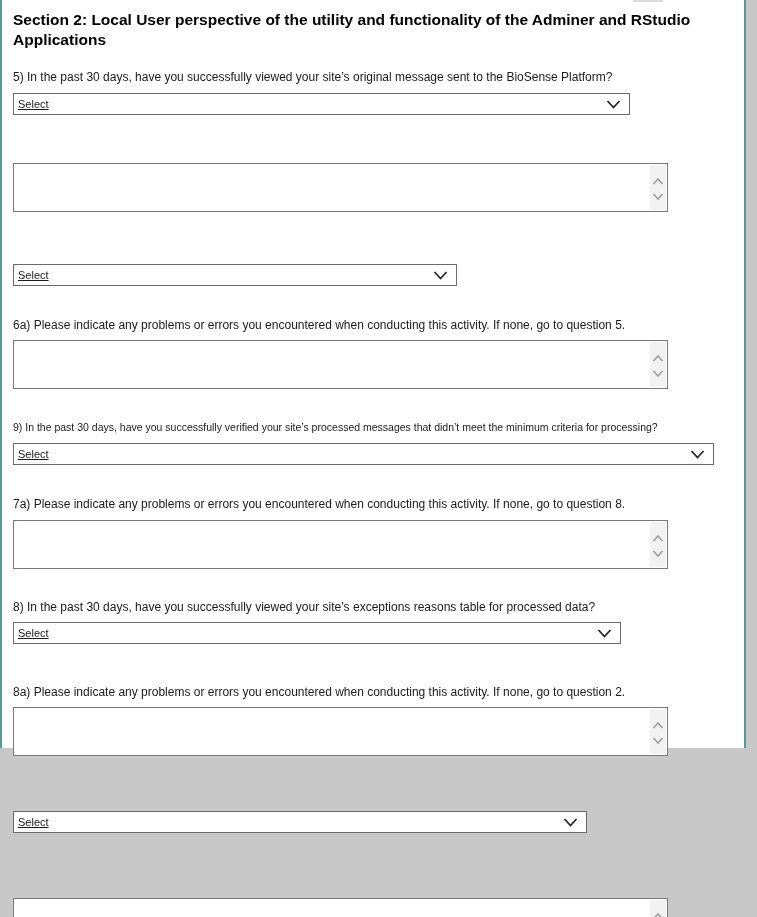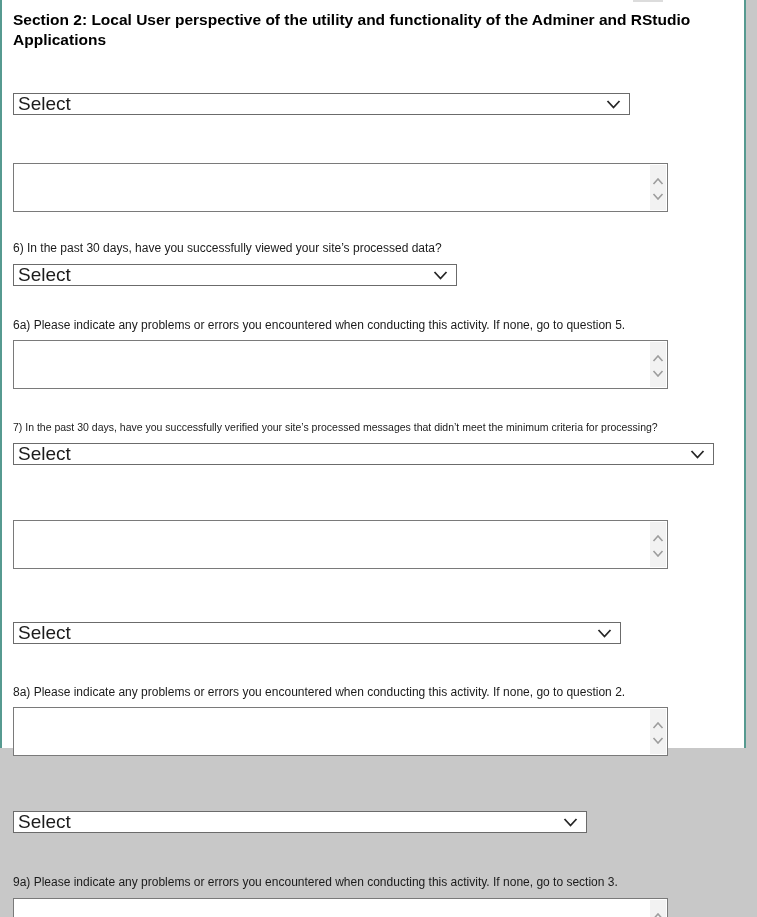--- a/index.html
+++ b/index.html
@@ -38,22 +38,22 @@
     font-size:12px;line-height:14px;
   }
   .qlabel.small{font-size:10.5px;}
   .sel{
     position:absolute;left:11px;height:22px;
     background:#fff;border:1px solid var(--select-border);
     display:flex;align-items:center;
     cursor:default;
   }
   .sel .val{
-    font-size:19px;padding-left:4px;color:#1c1c1c;
-    flex:1 1 auto;white-space:nowrap;overflow:hidden;
+    font-size:11px;padding-left:4px;color:#1c1c1c;
+    flex:1 1 auto;white-space:nowrap;overflow:hidden;text-decoration:underline;
   }
   .sel .chev{
     flex:0 0 auto;margin-right:8px;display:flex;align-items:center;
   }
   .ta{
     position:absolute;left:11px;width:655px;height:49px;
     background:#fff;border:1px solid var(--textarea-border);
   }
   .ta .track{
     position:absolute;top:1px;right:1px;bottom:1px;width:16px;
@@ -64,20 +64,21 @@
 </style>
 </head>
 <body>
 
 <div class="panel">
 
   <div class="artifact"></div>
 
   <h2 class="hdr">Section 2: Local User perspective of the utility and functionality of the Adminer and RStudio Applications</h2>
 
+  <div class="qlabel" style="top:70px">5) In the past 30 days, have you successfully viewed your site’s original message sent to the BioSense Platform?</div>
   <div class="sel" style="top:93px;width:617px">
     <span class="val">Select</span>
     <span class="chev">
       <svg width="15" height="9" viewBox="0 0 15 9">
           <polyline points="1.5,1 7.5,7.5 13.5,1" fill="none" stroke="#262626" stroke-width="1.8"></polyline>
         </svg>
     </span>
   </div>
 
   <div class="ta" style="top:163px">
@@ -88,21 +89,20 @@
           </svg>
       </span>
       <span class="dn">
         <svg width="11" height="7" viewBox="0 0 11 7">
             <polyline points="1,1 5.5,6 10,1" fill="none" stroke="#9d9d9d" stroke-width="1.6"></polyline>
           </svg>
       </span>
     </div>
   </div>
 
-  <div class="qlabel" style="top:241px">6) In the past 30 days, have you successfully viewed your site’s processed data?</div>
   <div class="sel" style="top:264px;width:444px">
     <span class="val">Select</span>
     <span class="chev">
       <svg width="15" height="9" viewBox="0 0 15 9">
           <polyline points="1.5,1 7.5,7.5 13.5,1" fill="none" stroke="#262626" stroke-width="1.8"></polyline>
         </svg>
     </span>
   </div>
 
   <div class="qlabel" style="top:318px">6a) Please indicate any problems or errors you encountered when conducting this activity. If none, go to question 5.</div>
@@ -114,45 +114,47 @@
           </svg>
       </span>
       <span class="dn">
         <svg width="11" height="7" viewBox="0 0 11 7">
             <polyline points="1,1 5.5,6 10,1" fill="none" stroke="#9d9d9d" stroke-width="1.6"></polyline>
           </svg>
       </span>
     </div>
   </div>
 
-  <div class="qlabel small" style="top:420px">7) In the past 30 days, have you successfully verified your site’s processed messages that didn’t meet the minimum criteria for processing?</div>
+  <div class="qlabel small" style="top:420px">9) In the past 30 days, have you successfully verified your site’s processed messages that didn’t meet the minimum criteria for processing?</div>
   <div class="sel" style="top:443px;width:701px">
     <span class="val">Select</span>
     <span class="chev">
       <svg width="15" height="9" viewBox="0 0 15 9">
           <polyline points="1.5,1 7.5,7.5 13.5,1" fill="none" stroke="#262626" stroke-width="1.8"></polyline>
         </svg>
     </span>
   </div>
 
+  <div class="qlabel" style="top:497px">7a) Please indicate any problems or errors you encountered when conducting this activity. If none, go to question 8.</div>
   <div class="ta" style="top:520px">
     <div class="track">
       <span class="up">
         <svg width="11" height="7" viewBox="0 0 11 7">
             <polyline points="1,6 5.5,1 10,6" fill="none" stroke="#9d9d9d" stroke-width="1.6"></polyline>
           </svg>
       </span>
       <span class="dn">
         <svg width="11" height="7" viewBox="0 0 11 7">
             <polyline points="1,1 5.5,6 10,1" fill="none" stroke="#9d9d9d" stroke-width="1.6"></polyline>
           </svg>
       </span>
     </div>
   </div>
 
+  <div class="qlabel" style="top:600px">8) In the past 30 days, have you successfully viewed your site’s exceptions reasons table for processed data?</div>
   <div class="sel" style="top:622px;width:608px">
     <span class="val">Select</span>
     <span class="chev">
       <svg width="15" height="9" viewBox="0 0 15 9">
           <polyline points="1.5,1 7.5,7.5 13.5,1" fill="none" stroke="#262626" stroke-width="1.8"></polyline>
         </svg>
     </span>
   </div>
 
   <div class="qlabel" style="top:685px">8a) Please indicate any problems or errors you encountered when conducting this activity. If none, go to question 2.</div>
@@ -173,21 +175,20 @@
 
   <div class="sel" style="top:811px;width:574px">
     <span class="val">Select</span>
     <span class="chev">
       <svg width="15" height="9" viewBox="0 0 15 9">
           <polyline points="1.5,1 7.5,7.5 13.5,1" fill="none" stroke="#262626" stroke-width="1.8"></polyline>
         </svg>
     </span>
   </div>
 
-  <div class="qlabel" style="top:875px">9a) Please indicate any problems or errors you encountered when conducting this activity. If none, go to section 3.</div>
   <div class="ta" style="top:898px">
     <div class="track">
       <span class="up">
         <svg width="11" height="7" viewBox="0 0 11 7">
             <polyline points="1,6 5.5,1 10,6" fill="none" stroke="#9d9d9d" stroke-width="1.6"></polyline>
           </svg>
       </span>
 
     </div>
   </div>

